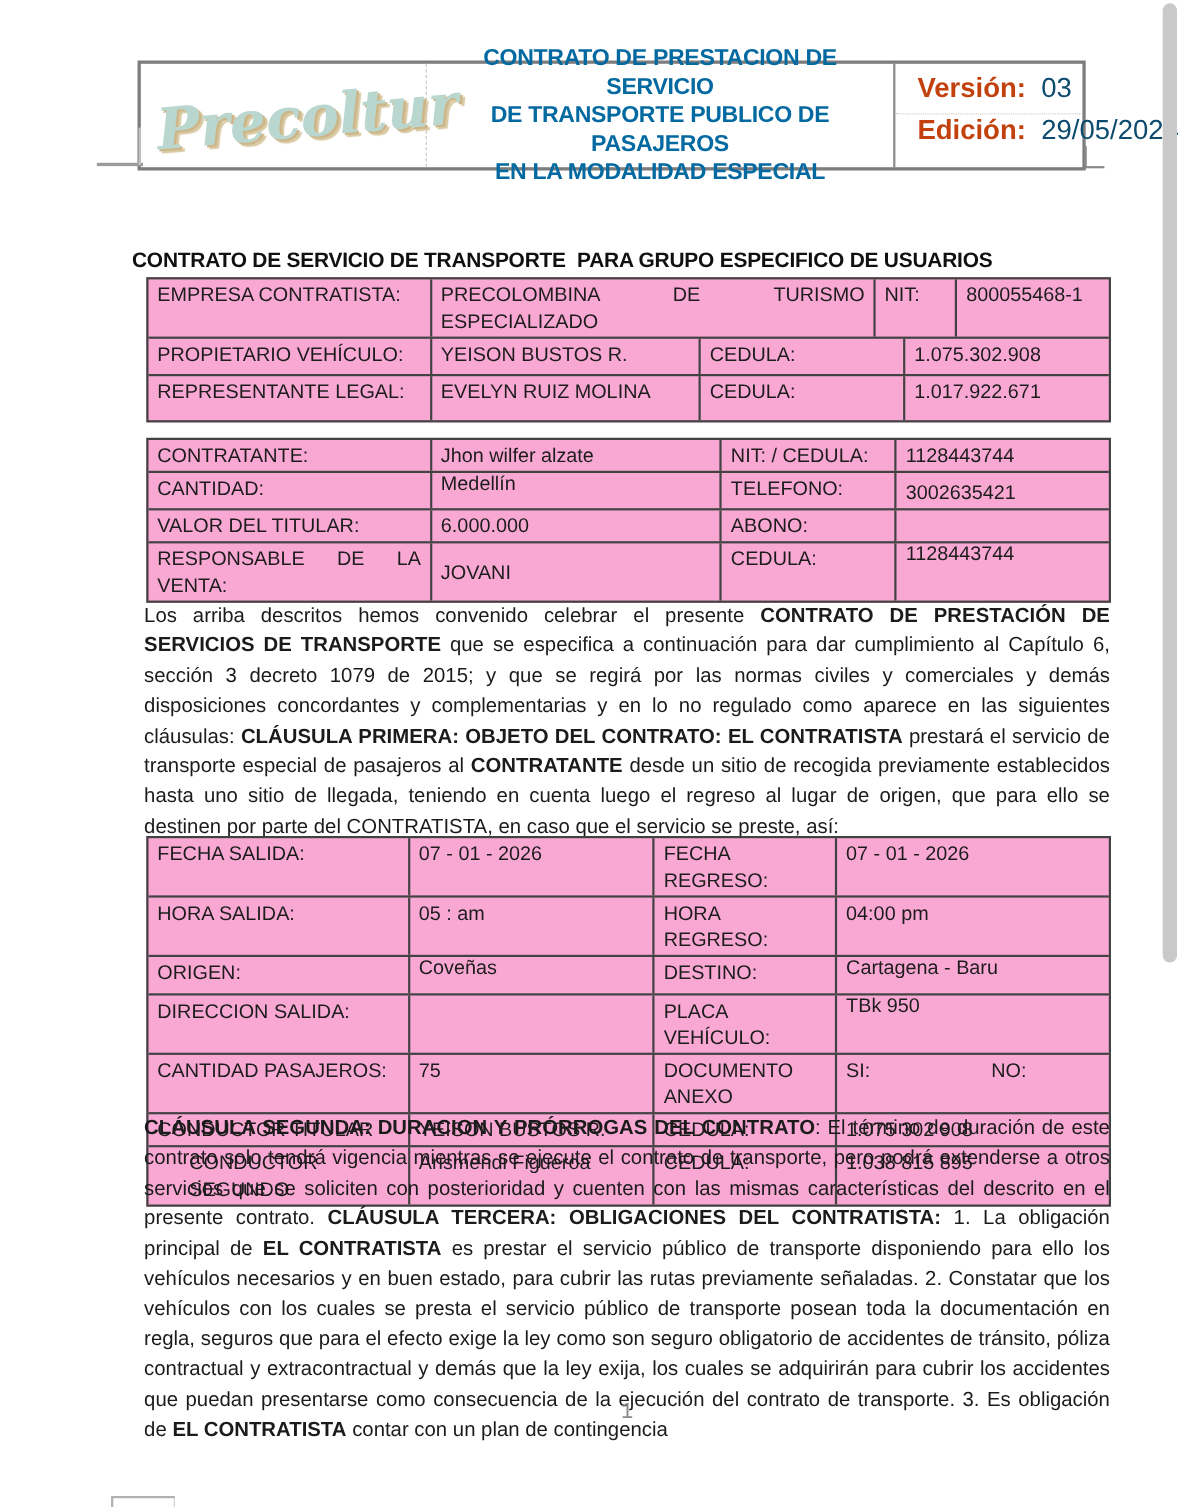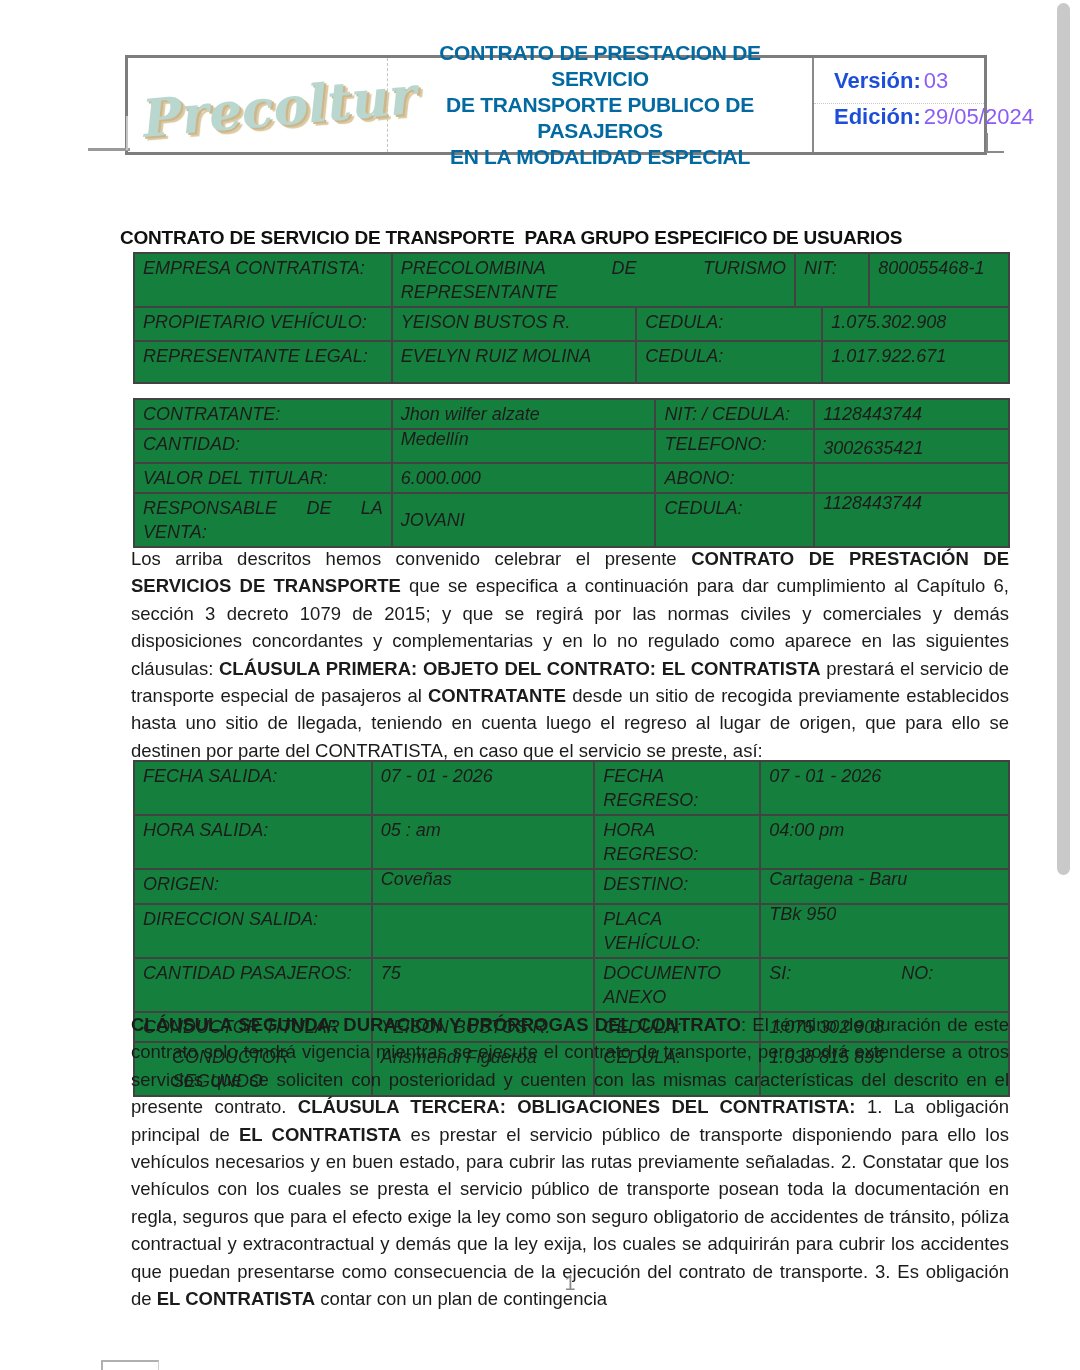--- a/index.html
+++ b/index.html
@@ -26,32 +26,32 @@
   }
   .title-cell {
     flex:1; border-left:1px dashed #c4c4c4; border-right:2px solid #8a8a8a;
     display:flex; flex-direction:column; justify-content:center; align-items:center;
     text-align:center; font-weight:bold; font-size:21px; line-height:26px;
     color:#0369a1; letter-spacing:-0.3px; padding:2px 6px;
   }
   .meta-cell { width:170px; display:flex; flex-direction:column; }
   .meta-row1 { height:46px; border-bottom:1px dotted #c8c8c8; display:flex; align-items:center; padding-left:20px; }
   .meta-row2 { flex:1; display:flex; align-items:flex-start; padding-left:20px; }
-  .meta-label { font-weight:bold; color:#1d4ed8; font-size:22px; }
-  .meta-value { color:#8b5cf6; font-size:22px; margin-left:3px; }
+  .meta-label { font-weight:bold; color:#c2410c; font-size:25px; }
+  .meta-value { color:#0c4a6e; font-size:25px; margin-left:14px; }
 
   
   .section-title {
     position:absolute; left:120px; top:227px; width:890px;
     font-weight:bold; font-size:19px; color:#101010; white-space:pre-wrap;
     letter-spacing:-0.2px;
   }
 
   
-  .tbl { position:absolute; border:2px solid #424242; background:#15803d;font-style:italic; }
+  .tbl { position:absolute; border:2px solid #424242; background:#f9a8d4; }
   .tr  { display:flex; border-top:2px solid #424242; }
   .tr:first-child { border-top:none; }
   .td  { border-left:2px solid #424242; padding:2px 8px; font-size:18px; line-height:24px; overflow:hidden; }
   .td:first-child { border-left:none; }
   .jline  { display:block; text-align:justify; text-align-last:justify; }
   .raise  { display:block; margin-top:-5px; }
   .si-no  { display:flex; }
   .si-no .no-lbl { margin-left:110px; }
 
   
@@ -101,21 +101,21 @@
   </div>
 </div>
 
 <div class="section-title">CONTRATO DE SERVICIO DE TRANSPORTE  PARA GRUPO ESPECIFICO DE USUARIOS</div>
 
 <div class="tbl" style="left:133px; top:252px; width:877px;">
   <div class="tr" style="min-height:52px;">
     <div class="td" style="width:29.3%;">EMPRESA CONTRATISTA:</div>
     <div class="td" style="width:46.2%;">
       <span class="jline">PRECOLOMBINA DE TURISMO</span>
-      <span>REPRESENTANTE</span>
+      <span>ESPECIALIZADO</span>
     </div>
     <div class="td" style="width:8.5%;">NIT:</div>
     <div class="td" style="width:16%;">800055468-1</div>
   </div>
   <div class="tr" style="min-height:34px;">
     <div class="td" style="width:29.3%;">PROPIETARIO VEHÍCULO:</div>
     <div class="td" style="width:28%;">YEISON BUSTOS R.</div>
     <div class="td" style="width:21.3%;">CEDULA:</div>
     <div class="td" style="width:21.4%;">1.075.302.908</div>
   </div>

